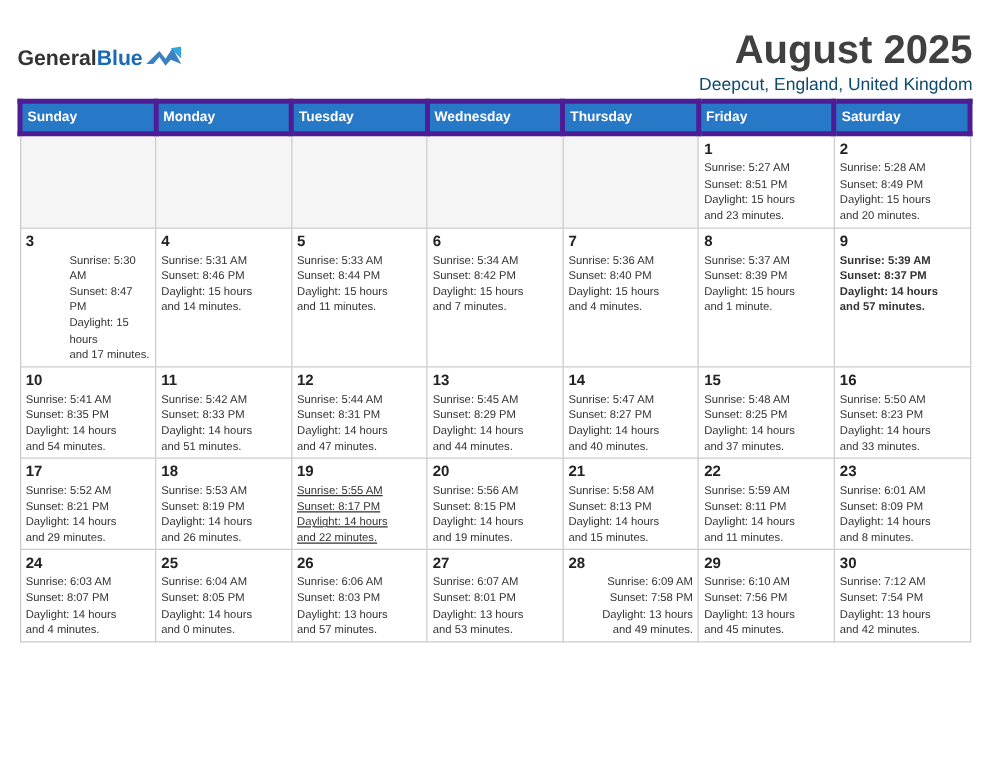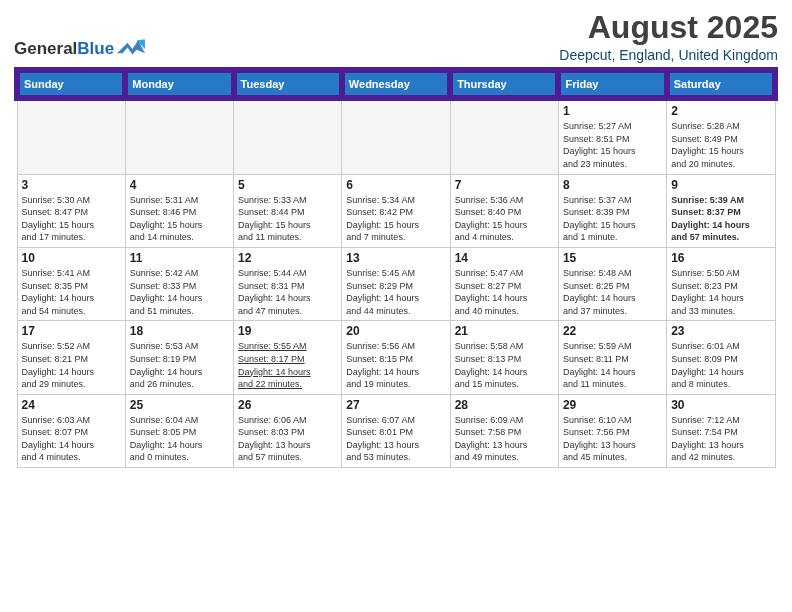--- a/index.html
+++ b/index.html
@@ -12,22 +12,23 @@
     }
     .page {
       width: 792px;
       height: 612px;
       padding: 10px 14px 10px 14px;
       background: #fff;
     }
     .header {
       display: flex;
       justify-content: space-between;
-      align-items: flex-end;
+      align-items: center;
       margin-bottom: 4px;
+      margin-top: 12px;
     }
     .header-right {
       text-align: right;
     }
     .calendar-title {
       font-size: 32px;
       font-weight: bold;
       color: #404040;
       line-height: 1.1;
     }
@@ -41,21 +42,21 @@
       border-collapse: collapse;
       table-layout: fixed;
     }
     .calendar th {
       background: #2878c8;
       color: #fff;
       font-size: 11px;
       font-weight: bold;
       padding: 5px 4px;
       text-align: left;
-      border: 6px solid #4c1d95;
+      border: 4px solid #4c1d95;
     }
     .calendar td {
       border: 1px solid #ccc;
       vertical-align: top;
       padding: 3px 4px;
       font-size: 9.5px;
       color: #222;
       height: 72px;
       width: calc(100% / 7);
     }
@@ -151,21 +152,21 @@
             <span class="day-num">2</span>
             <div class="day-info" style="white-space: pre-line;">Sunrise: 5:28 AM
 Sunset: 8:49 PM
 Daylight: 15 hours
 and 20 minutes.</div>
           </td>
         </tr>
         <tr>
           <td>
             <span class="day-num">3</span>
-            <div class="day-info" style="white-space: pre-line;">Sunrise: 5:30 AM
+            <div class="day-info" style="white-space: pre-line; margin-left: 35px;">Sunrise: 5:30 AM
 Sunset: 8:47 PM
 Daylight: 15 hours
 and 17 minutes.</div>
           </td>
           <td>
             <span class="day-num">4</span>
             <div class="day-info" style="white-space: pre-line;">Sunrise: 5:31 AM
 Sunset: 8:46 PM
 Daylight: 15 hours
 and 14 minutes.</div>
@@ -332,21 +333,21 @@
           </td>
           <td>
             <span class="day-num">27</span>
             <div class="day-info" style="white-space: pre-line;">Sunrise: 6:07 AM
 Sunset: 8:01 PM
 Daylight: 13 hours
 and 53 minutes.</div>
           </td>
           <td>
             <span class="day-num">28</span>
-            <div class="day-info" style="white-space: pre-line;">Sunrise: 6:09 AM
+            <div class="day-info" style="white-space: pre-line; text-align: right;">Sunrise: 6:09 AM
 Sunset: 7:58 PM
 Daylight: 13 hours
 and 49 minutes.</div>
           </td>
           <td>
             <span class="day-num">29</span>
             <div class="day-info" style="white-space: pre-line;">Sunrise: 6:10 AM
 Sunset: 7:56 PM
 Daylight: 13 hours
 and 45 minutes.</div>

